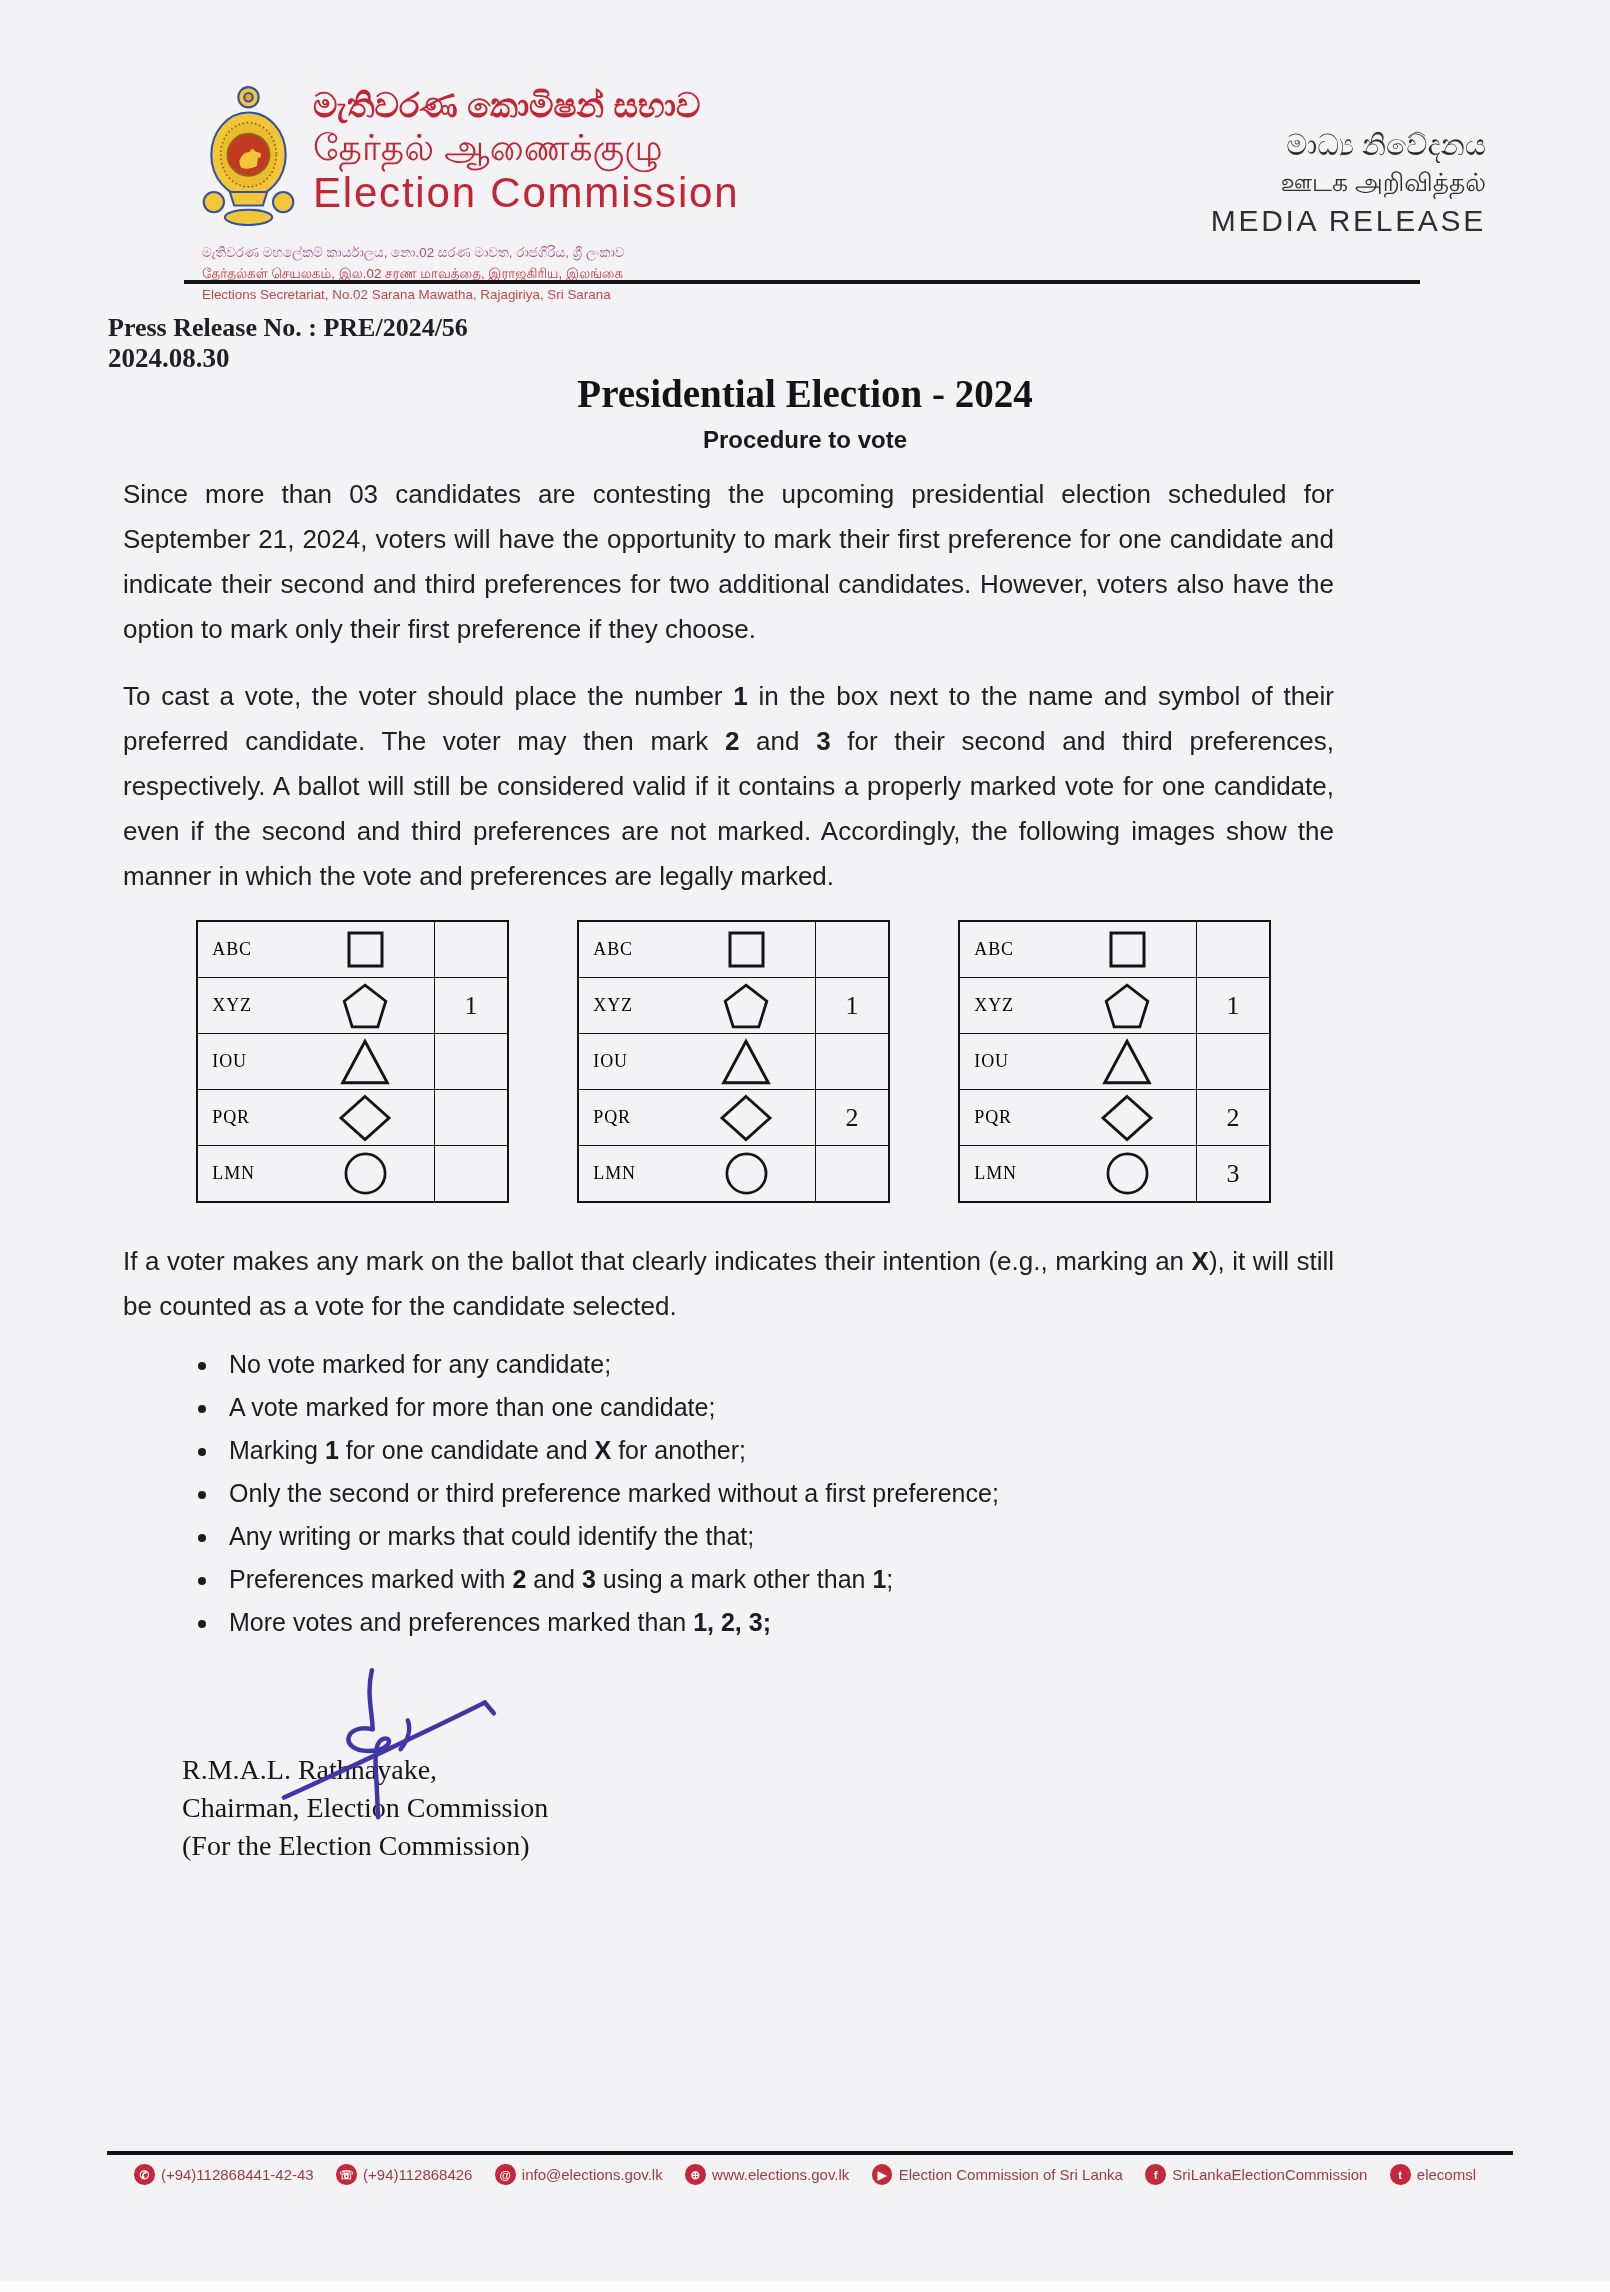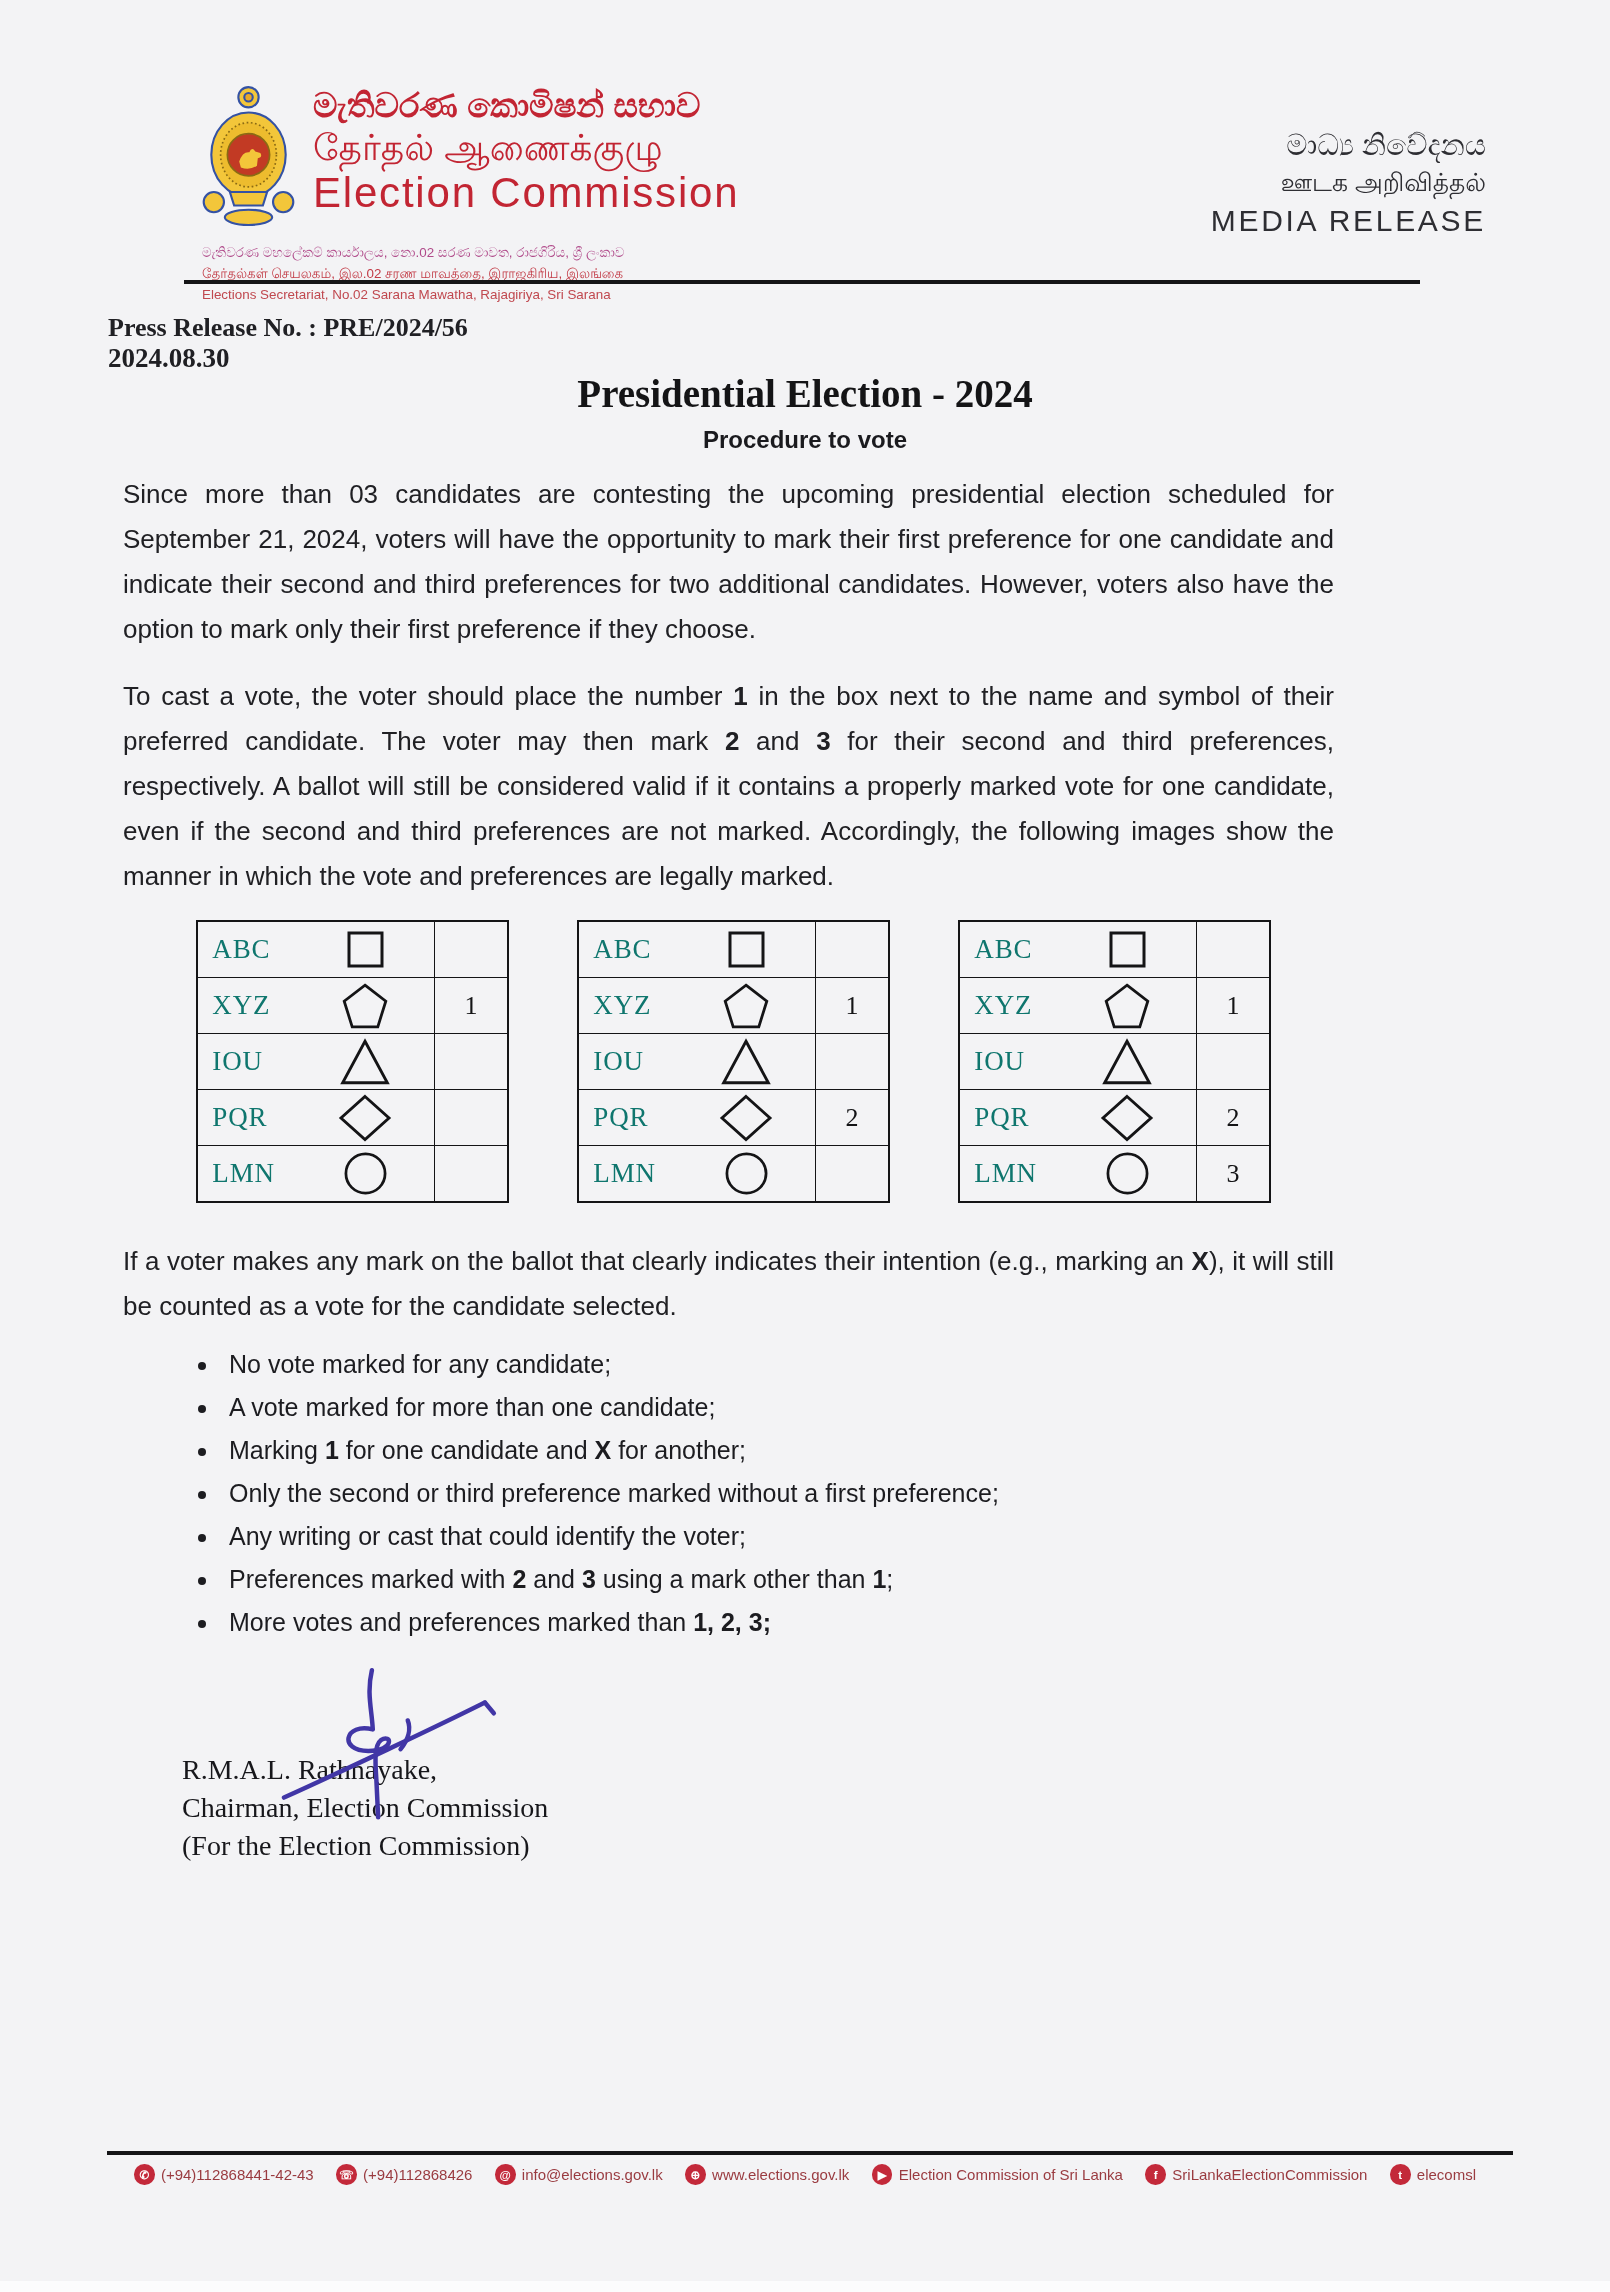--- a/index.html
+++ b/index.html
@@ -49,21 +49,21 @@
   .body p{font-size:26px;line-height:45px;text-align:justify;margin:0 0 21.5px 0;}
   .body b{font-weight:700;}
 
   
   .ballots{display:flex;gap:68px;margin:5.4px 0 36px 73px;}
   table.ballot{border-collapse:collapse;border:2.7px solid #141416;table-layout:fixed;background:transparent;}
   table.ballot td{border:1.8px solid #141416;height:55px;padding:0;}
   td.c1{width:236px;}
   td.c2{width:72px;text-align:center;font-family:"Liberation Serif",serif;font-size:26px;color:#141416;}
   .rowin{display:flex;align-items:center;height:100%;}
-  .blabel{flex:0 0 106px;padding-left:14.3px;font-family:"Liberation Serif",serif;font-size:27px;letter-spacing:0.9px;color:#0f766e;}
+  .blabel{flex:0 0 106px;padding-left:14.3px;font-family:"Liberation Serif",serif;font-size:18px;letter-spacing:0.9px;color:#000000;}
   .bsym{flex:1;display:flex;justify-content:center;padding-right:21.5px;}
   .bsym svg{display:block;}
 
   
   ul.rej{margin:10.7px 0 0 0;padding-left:97px;list-style:disc;}
   ul.rej li{font-size:25px;line-height:27px;margin-bottom:16px;padding-left:9px;color:#1c1c20;}
 
   
   .sig{position:relative;margin:43px 0 0 59px;font-family:"Liberation Serif",serif;font-size:28px;line-height:38px;color:#17171b;}
   .sig-svg{position:absolute;left:50px;top:-16px;width:269px;height:166px;}
@@ -347,21 +347,21 @@
 
     </div>
 
     <p><span>If a voter makes any mark on the ballot that clearly indicates their intention (e.g., marking an </span><b>X</b><span>), it will still be counted as a vote for the candidate selected.</span></p>
 
     <ul class="rej">
       <li><span>No vote marked for any candidate;</span></li>
       <li><span>A vote marked for more than one candidate;</span></li>
       <li><span>Marking </span><b>1</b><span> for one candidate and </span><b>X</b><span> for another;</span></li>
       <li><span>Only the second or third preference marked without a first preference;</span></li>
-      <li><span>Any writing or cast that could identify the voter;</span></li>
+      <li><span>Any writing or marks that could identify the that;</span></li>
       <li><span>Preferences marked with </span><b>2</b><span> and </span><b>3</b><span> using a mark other than </span><b>1</b><span>;</span></li>
       <li><span>More votes and preferences marked than </span><b>1, 2, 3;</b></li>
     </ul>
 
     <div class="sig">
       <svg class="sig-svg" viewBox="0 0 300 185">
         <g fill="none" stroke="#4136a6" stroke-width="5" stroke-linecap="round" stroke-linejoin="round">
           <path d="M156 8 C150 34 156 52 157 74 C126 66 118 98 152 98 C182 98 178 78 166 86 C158 92 160 114 161 130 L163 172"></path>
           <path d="M58 150 C120 122 230 70 282 44"></path>
           <path d="M282 44 L292 56"></path>

